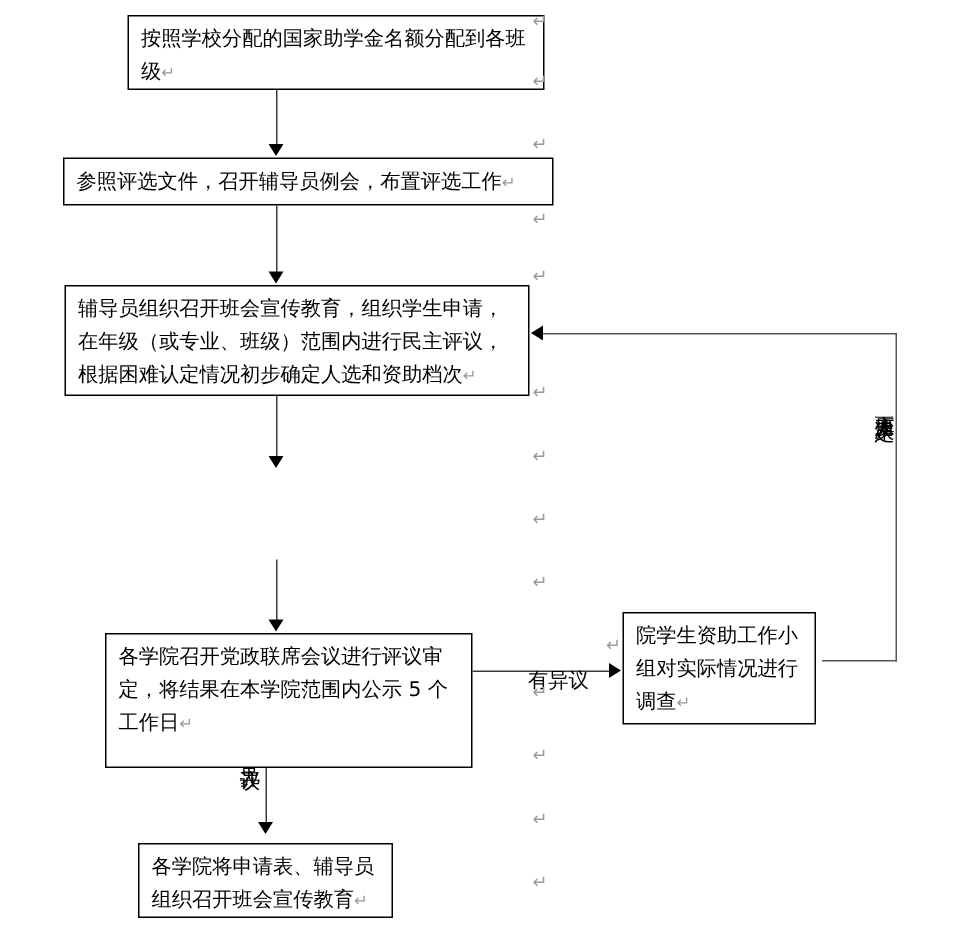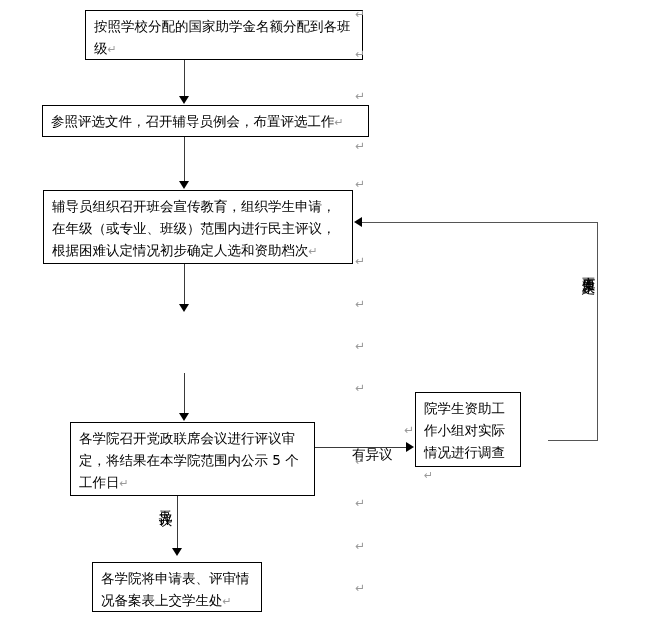--- a/index.html
+++ b/index.html
@@ -131,25 +131,25 @@
   <div class="arrow-down" style="left:172px; top:548px;"></div>
   <div class="edge-label vertical" style="left:158px; top:500px;">无异议</div>
 
   <div class="node" style="left:58px; top:10px; width:278px; height:50px;margin-left:27px;"><span>按照学校分配的国家助学金名额分配到各班级</span><span class="pilcrow inbox">↵</span></div>
 
   <div class="node" style="left:43px; top:190px; width:310px; height:74px;"><span>辅导员组织召开班会宣传教育，组织学生申请，在年级（或专业、班级）范围内进行民主评议，根据困难认定情况初步确定人选和资助档次</span><span class="pilcrow inbox">↵</span></div>
 
   <div class="node" style="left:42px; top:105px; width:327px; height:32px;"><span>参照评选文件，召开辅导员例会，布置评选工作</span><span class="pilcrow inbox">↵</span></div>
 
 
-  <div class="node" style="left:70px; top:422px; width:245px; height:74px;"><span>各学院召开党政联席会议进行评议审定，将结果在本学院范围内公示 5 个工作日</span><span class="pilcrow inbox">↵</span></div>
+  <div class="node" style="left:70px; top:422px; width:245px; height:90px;"><span>各学院召开党政联席会议进行评议审定，将结果在本学院范围内公示 5 个工作日</span><span class="pilcrow inbox">↵</span></div>
 
-  <div class="node" style="left:415px; top:392px; width:106px; height:75px;"><span>院学生资助工作小组对实际情况进行调查</span><span class="pilcrow inbox">↵</span></div>
+  <div class="node" style="left:415px; top:408px; width:129px; height:75px;"><span>院学生资助工作小组对实际情况进行调查</span><span class="pilcrow inbox">↵</span></div>
 
-  <div class="node" style="left:92px; top:562px; width:170px; height:50px;"><span>各学院将申请表、评审情况备案表上交学生处</span><span class="pilcrow inbox">↵</span></div>
+  <div class="node" style="left:92px; top:562px; width:170px; height:50px;"><span>各学院将申请表、辅导员组织召开班会宣传教育</span><span class="pilcrow inbox">↵</span></div>
 
   <div id="pilcrow-layer">
       <span class="pilcrow" style="left: 355px; top: 8px;">↵</span>
       <span class="pilcrow" style="left: 355px; top: 48px;">↵</span>
       <span class="pilcrow" style="left: 355px; top: 90px;">↵</span>
       <span class="pilcrow" style="left: 355px; top: 140px;">↵</span>
       <span class="pilcrow" style="left: 355px; top: 178px;">↵</span>
       <span class="pilcrow" style="left: 355px; top: 255px;">↵</span>
       <span class="pilcrow" style="left: 355px; top: 298px;">↵</span>
       <span class="pilcrow" style="left: 355px; top: 340px;">↵</span>

